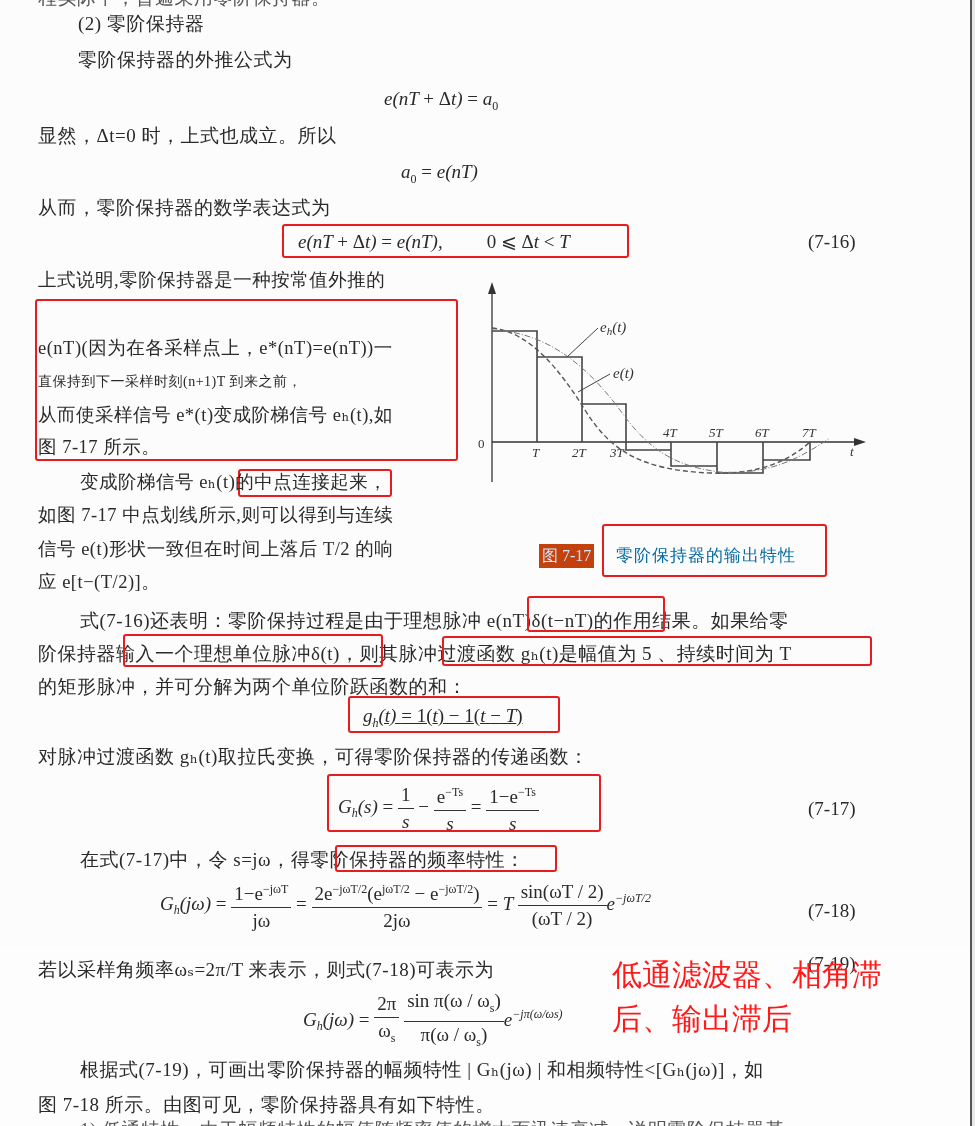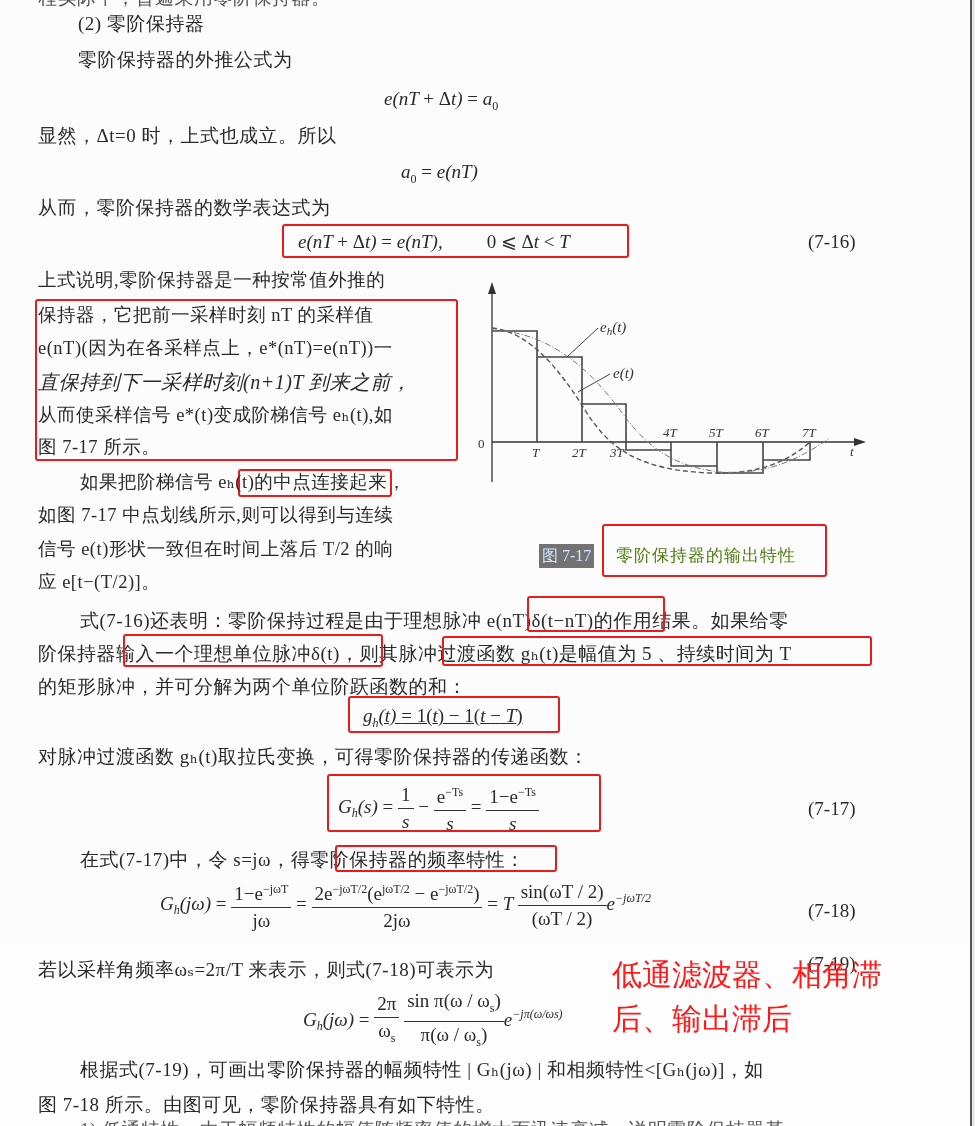--- a/index.html
+++ b/index.html
@@ -16,22 +16,22 @@
   .eq { position:absolute; font-size:19px; line-height:24px; white-space:nowrap; font-style:italic; }
   .eqnum { position:absolute; font-size:19px; line-height:24px; white-space:nowrap; }
   .i { font-style:italic; }
   .n { font-style:normal; }
   .box { position:absolute; border:2px solid #e81c1c; border-radius:3px; box-sizing:border-box; }
   .frac { display:inline-block; vertical-align:middle; text-align:center; font-style:normal; }
   .frac .num { display:block; border-bottom:1px solid #333; padding:0 3px; line-height:26px; }
   .frac .den { display:block; line-height:26px; }
   sup, sub { font-size:12px; }
   .annot { position:absolute; color:#ff1a1a; font-family:"DejaVu Sans","Liberation Sans",sans-serif; font-size:30px; line-height:42px; white-space:nowrap; }
-  .fig-cap-label { position:absolute; background:#737373; color:#cfe4ff; font-size:16px; line-height:24px; padding:0 3px; }
-  .fig-cap-text { position:absolute; color:#4d7c0f; font-size:17px; line-height:24px; white-space:nowrap; letter-spacing:1px; }
+  .fig-cap-label { position:absolute; background:#c2410c; color:#cfe4ff; font-size:16px; line-height:24px; padding:0 3px; }
+  .fig-cap-text { position:absolute; color:#0369a1; font-size:17px; line-height:24px; white-space:nowrap; letter-spacing:1px; }
   svg text { font-family:"Liberation Serif","DejaVu Serif",serif; }
 </style>
 </head>
 <body>
 
 <div class="page">
 
   <div class="line" style="left:38px; top:-14px; color:#555;">程实际中，普遍采用零阶保持器。</div>
 
   <div class="line" style="left:78px; top:12px;">(2) 零阶保持器</div>
@@ -44,27 +44,26 @@
   <div class="eq" style="left:401px; top:160px;">a<sub class="n">0</sub> <span class="n">=</span> e(nT)</div>
 
   <div class="line" style="left:38px; top:196px;">从而，零阶保持器的数学表达式为</div>
 
   <div class="box" style="left:282px; top:224px; width:347px; height:34px;"></div>
   <div class="eq" style="left:298px; top:230px;">e(nT <span class="n">+ Δ</span>t) <span class="n">=</span> e(nT),<span class="n" style="display:inline-block;width:44px;"></span><span class="n">0 ⩽ Δ</span>t <span class="n">&lt;</span> T</div>
   <div class="eqnum" style="left:808px; top:230px;">(7-16)</div>
 
   <div class="line" style="left:38px; top:268px; font-size:18.5px;">上式说明,零阶保持器是一种按常值外推的</div>
   <div class="box" style="left:35px; top:299px; width:423px; height:162px;"></div>
-  <div class="line" style="left:38px; top:303px; font-size:18.5px;">保持器，它把前一采样时刻 nT 的采样值</div>
   <div class="line" style="left:38px; top:336px; font-size:18.5px;">e(nT)(因为在各采样点上，e*(nT)=e(nT))一</div>
-  <div class="line" style="left:38px; top:370px; font-size:20px;font-style:italic;">直保持到下一采样时刻(n+1)T 到来之前，</div>
+  <div class="line" style="left:38px; top:370px; font-size:14px;">直保持到下一采样时刻(n+1)T 到来之前，</div>
   <div class="line" style="left:38px; top:403px; font-size:18.5px;">从而使采样信号 e*(t)变成阶梯信号 eₕ(t),如</div>
   <div class="line" style="left:38px; top:435px; font-size:18.5px;">图 7-17 所示。</div>
   <div class="box" style="left:238px; top:469px; width:154px; height:28px;"></div>
-  <div class="line" style="left:80px; top:470px; font-size:18.5px;">如果把阶梯信号 eₕ(t)的中点连接起来，</div>
+  <div class="line" style="left:80px; top:470px; font-size:18.5px;">变成阶梯信号 eₕ(t)的中点连接起来，</div>
   <div class="line" style="left:38px; top:503px; font-size:18.5px;">如图 7-17 中点划线所示,则可以得到与连续</div>
   <div class="line" style="left:38px; top:537px; font-size:18.5px;">信号 e(t)形状一致但在时间上落后 T/2 的响</div>
   <div class="line" style="left:38px; top:570px; font-size:18.5px;">应 e[t−(T/2)]。</div>
 
   <svg style="position:absolute; left:470px; top:270px;" width="400" height="220" viewBox="0 0 400 220">
 
     <line x1="22" y1="212" x2="22" y2="18" stroke="#333" stroke-width="1.3"></line>
     <polygon points="22,12 18,24 26,24" fill="#333"></polygon>
     <line x1="22" y1="172" x2="390" y2="172" stroke="#333" stroke-width="1.3"></line>
     <polygon points="396,172 384,168 384,176" fill="#333"></polygon>

